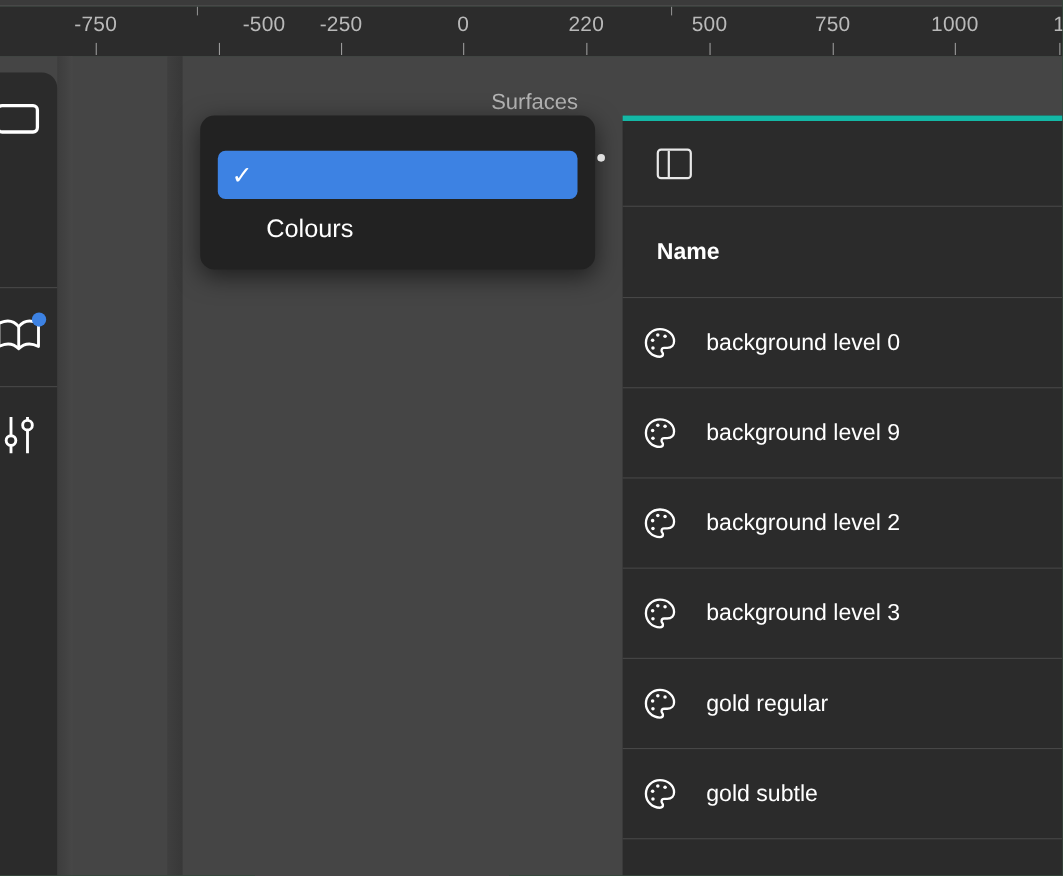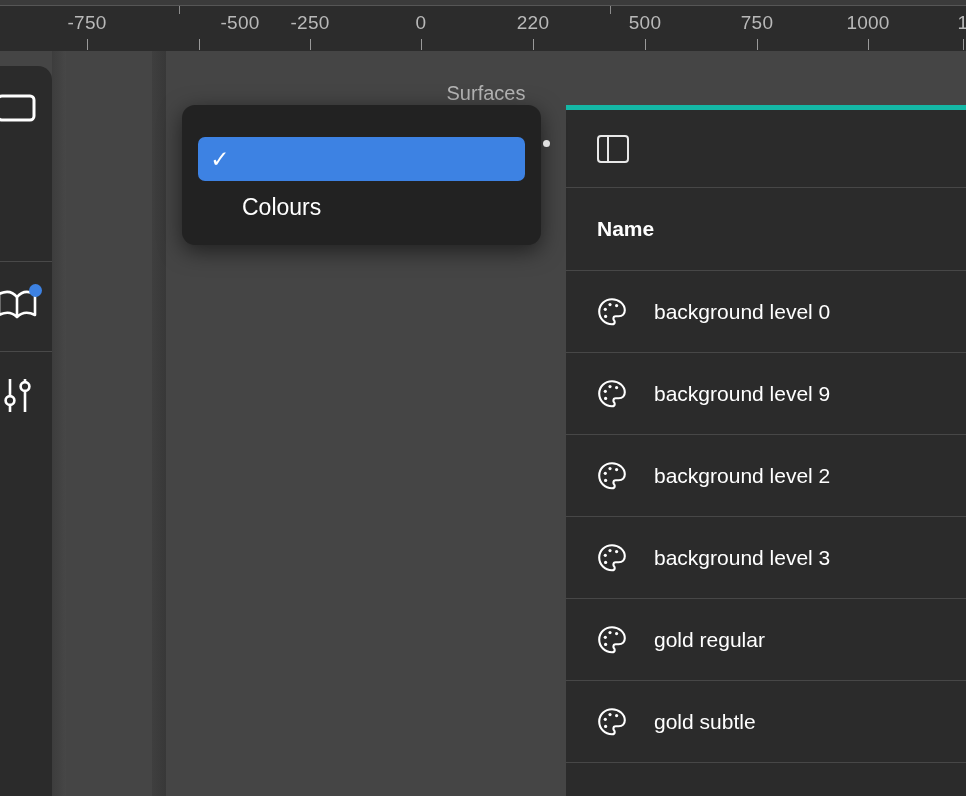--- a/index.html
+++ b/index.html
@@ -195,21 +195,21 @@
     left: 0; top: 161px;
     width: 400px; height: 530px;
   }
   .token-row {
     width: 400px;
     height: 82px;
     border-bottom: 1px solid #474747;
     box-sizing: border-box;
     display: flex;
     align-items: center;
-    padding-left: 31px;
+    padding-left: 19px;
   }
   .token-row-name {
     color: #ffffff;
     font-size: 21px;
     margin-left: 27px;
   }
   .palette-icon { width: 30px; height: 30px; display: block; }
 
   
   .artboard-label {

